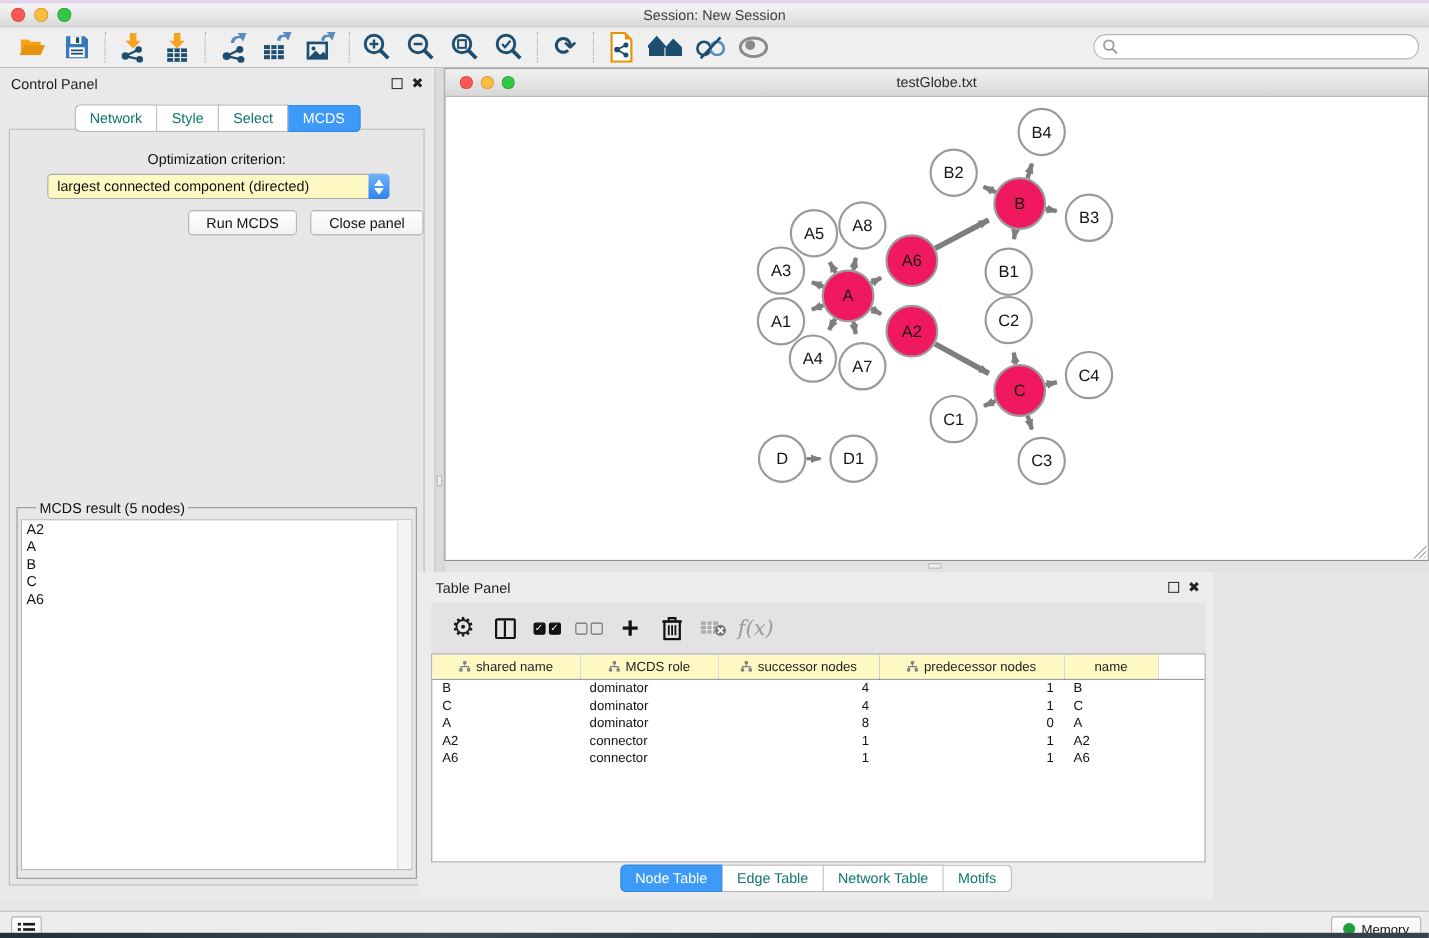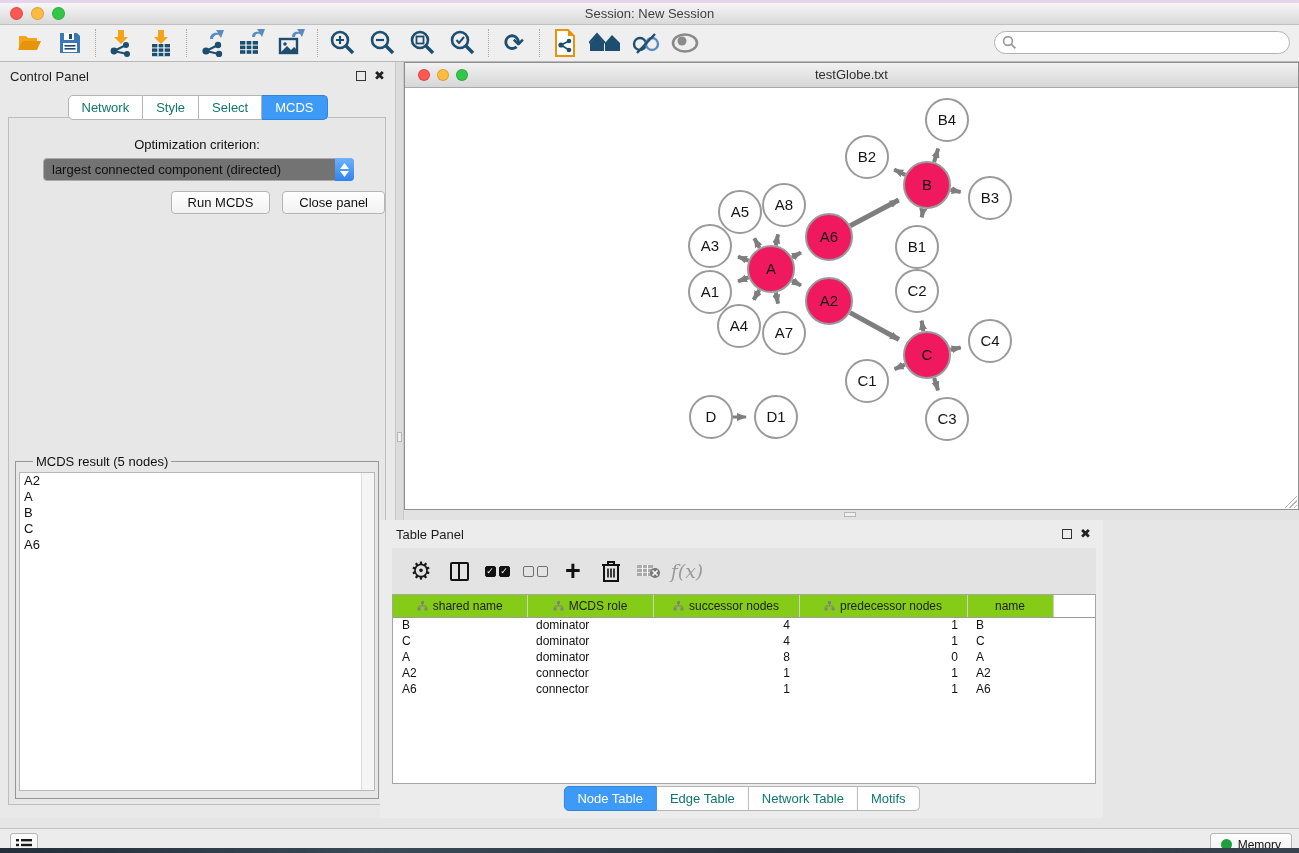--- a/index.html
+++ b/index.html
@@ -31,21 +31,21 @@
 .close-x{font-size:13px;color:#222;line-height:10px}
 
 .cp-tabs{position:absolute;left:50%;transform:translateX(-50%);top:33px;display:flex;z-index:2}
 .seg{font-size:13px;padding:4px 13px;background:#fff;border:1px solid #b5b5b5;border-left:none;color:#0f766e;cursor:default;white-space:nowrap}
 .seg:first-child{border-left:1px solid #b5b5b5;border-radius:5px 0 0 5px}
 .seg:last-child{border-radius:0 5px 5px 0}
 .seg.active{background:#3e9af7;border-color:#2f84dd;color:#fff}
 
 .cp-box{position:absolute;left:8px;right:9px;top:55px;bottom:13px;border:1px solid #bdbdbd;background:#e7e7e7}
 .opt-label{text-align:center;margin-top:19px;font-size:13px;color:#111}
-.dropdown{position:absolute;left:34px;right:31px;top:40px;height:23px;background:#737373;border:1px solid #ababab;border-radius:4px;display:flex;align-items:center}
+.dropdown{position:absolute;left:34px;right:31px;top:40px;height:23px;background:#fef9c3;border:1px solid #ababab;border-radius:4px;display:flex;align-items:center}
 .dropdown .dd-text{flex:1;padding-left:8px;font-size:13px;color:#111;white-space:nowrap;overflow:hidden}
 .dd-stepper{width:19px;height:23px;margin:-1px -1px -1px 0;background:linear-gradient(#6db3fb,#2f82ef);border-radius:0 4px 4px 0;display:flex;flex-direction:column;align-items:center;justify-content:center;gap:2px}
 .btn-row{position:absolute;top:73px;left:0;right:0;display:flex;justify-content:flex-end;gap:12px}
 .push-btn{background:linear-gradient(#ffffff,#f2f2f2);border:1px solid #b5b5b5;border-radius:4px;font-size:13px;padding:3px 16px;color:#111;cursor:default}
 
 fieldset.mcds-fieldset{position:absolute;left:6px;right:6px;top:336px;bottom:5px;border:1px solid #979797;background:#e7e7e7;padding:0}
 fieldset.mcds-fieldset legend{font-size:13px;color:#111;margin-left:17px;padding:0 3px}
 .mcds-list{position:absolute;left:3px;right:3px;top:3px;bottom:3px;background:#fff;border:1px solid #b8b8b8;overflow:hidden}
 .mcds-item{font-size:13px;line-height:16px;padding-left:4px;color:#111}
 .mcds-scroll{position:absolute;right:0;top:0;bottom:0;width:13px;background:#f5f5f5;border-left:1px solid #dcdcdc}
@@ -69,21 +69,21 @@
 .plus-glyph{font-size:27px;font-weight:bold;color:#111;line-height:1}
 .colview{width:19px;height:19px;border:2.5px solid #111;border-radius:2px;position:relative}
 .colview:before{content:"";position:absolute;left:6px;top:0;bottom:0;width:2.5px;background:#111}
 .cbpair{display:flex;gap:3px}
 .cb{width:11px;height:11px;border:1.5px solid #111;border-radius:2px;font-size:9px;line-height:9px;text-align:center;color:#fff}
 .cb.checked{background:#111}
 .cb.un{border-color:#6f6f6f}
 .fx{font-family:"DejaVu Serif","Liberation Serif",serif;font-style:italic;font-size:19px;color:#9a9a9a}
 .tbl-wrap{position:absolute;left:12px;right:7px;top:74px;bottom:34px;background:#fff;border:1px solid #a5a5a5;overflow:hidden}
 table.node-table{border-collapse:collapse;table-layout:fixed;width:100%}
-table.node-table th{height:22px;background:#84cc16;border-bottom:1px solid #9b9b9b;border-right:1px solid #cfcfcf;font-weight:normal;font-size:12px;color:#222;position:relative}
+table.node-table th{height:22px;background:#fef9c3;border-bottom:1px solid #9b9b9b;border-right:1px solid #cfcfcf;font-weight:normal;font-size:12px;color:#222;position:relative}
 table.node-table th .th-inner{display:flex;align-items:center;justify-content:center;gap:5px}
 table.node-table th.filler{border-right:none;background:#fff;border-bottom:1px solid #9b9b9b}
 table.node-table td{height:16px;font-size:12px;color:#111;padding:0 9px;white-space:nowrap}
 td.al{text-align:left}td.ar{text-align:right}
 .tp-tabs{position:absolute;bottom:7px;left:50%;transform:translateX(-50%);display:flex}
 
 
 .statusbar{position:absolute;left:0;bottom:5px;height:20px;right:0;background:#ececec;border-top:1px solid #c2c2c2}
 .list-btn{position:absolute;left:10px;top:4px;width:28px;height:23px;background:linear-gradient(#fdfdfd,#f0f0f0);border:1px solid #b5b5b5;border-radius:3px;display:flex;align-items:center;justify-content:center}
 .memory-btn{position:absolute;right:7px;top:4px;height:23px;background:linear-gradient(#fdfdfd,#f0f0f0);border:1px solid #b5b5b5;border-radius:3px;display:flex;align-items:center;gap:6px;padding:0 10px;font-size:12px;color:#111}

